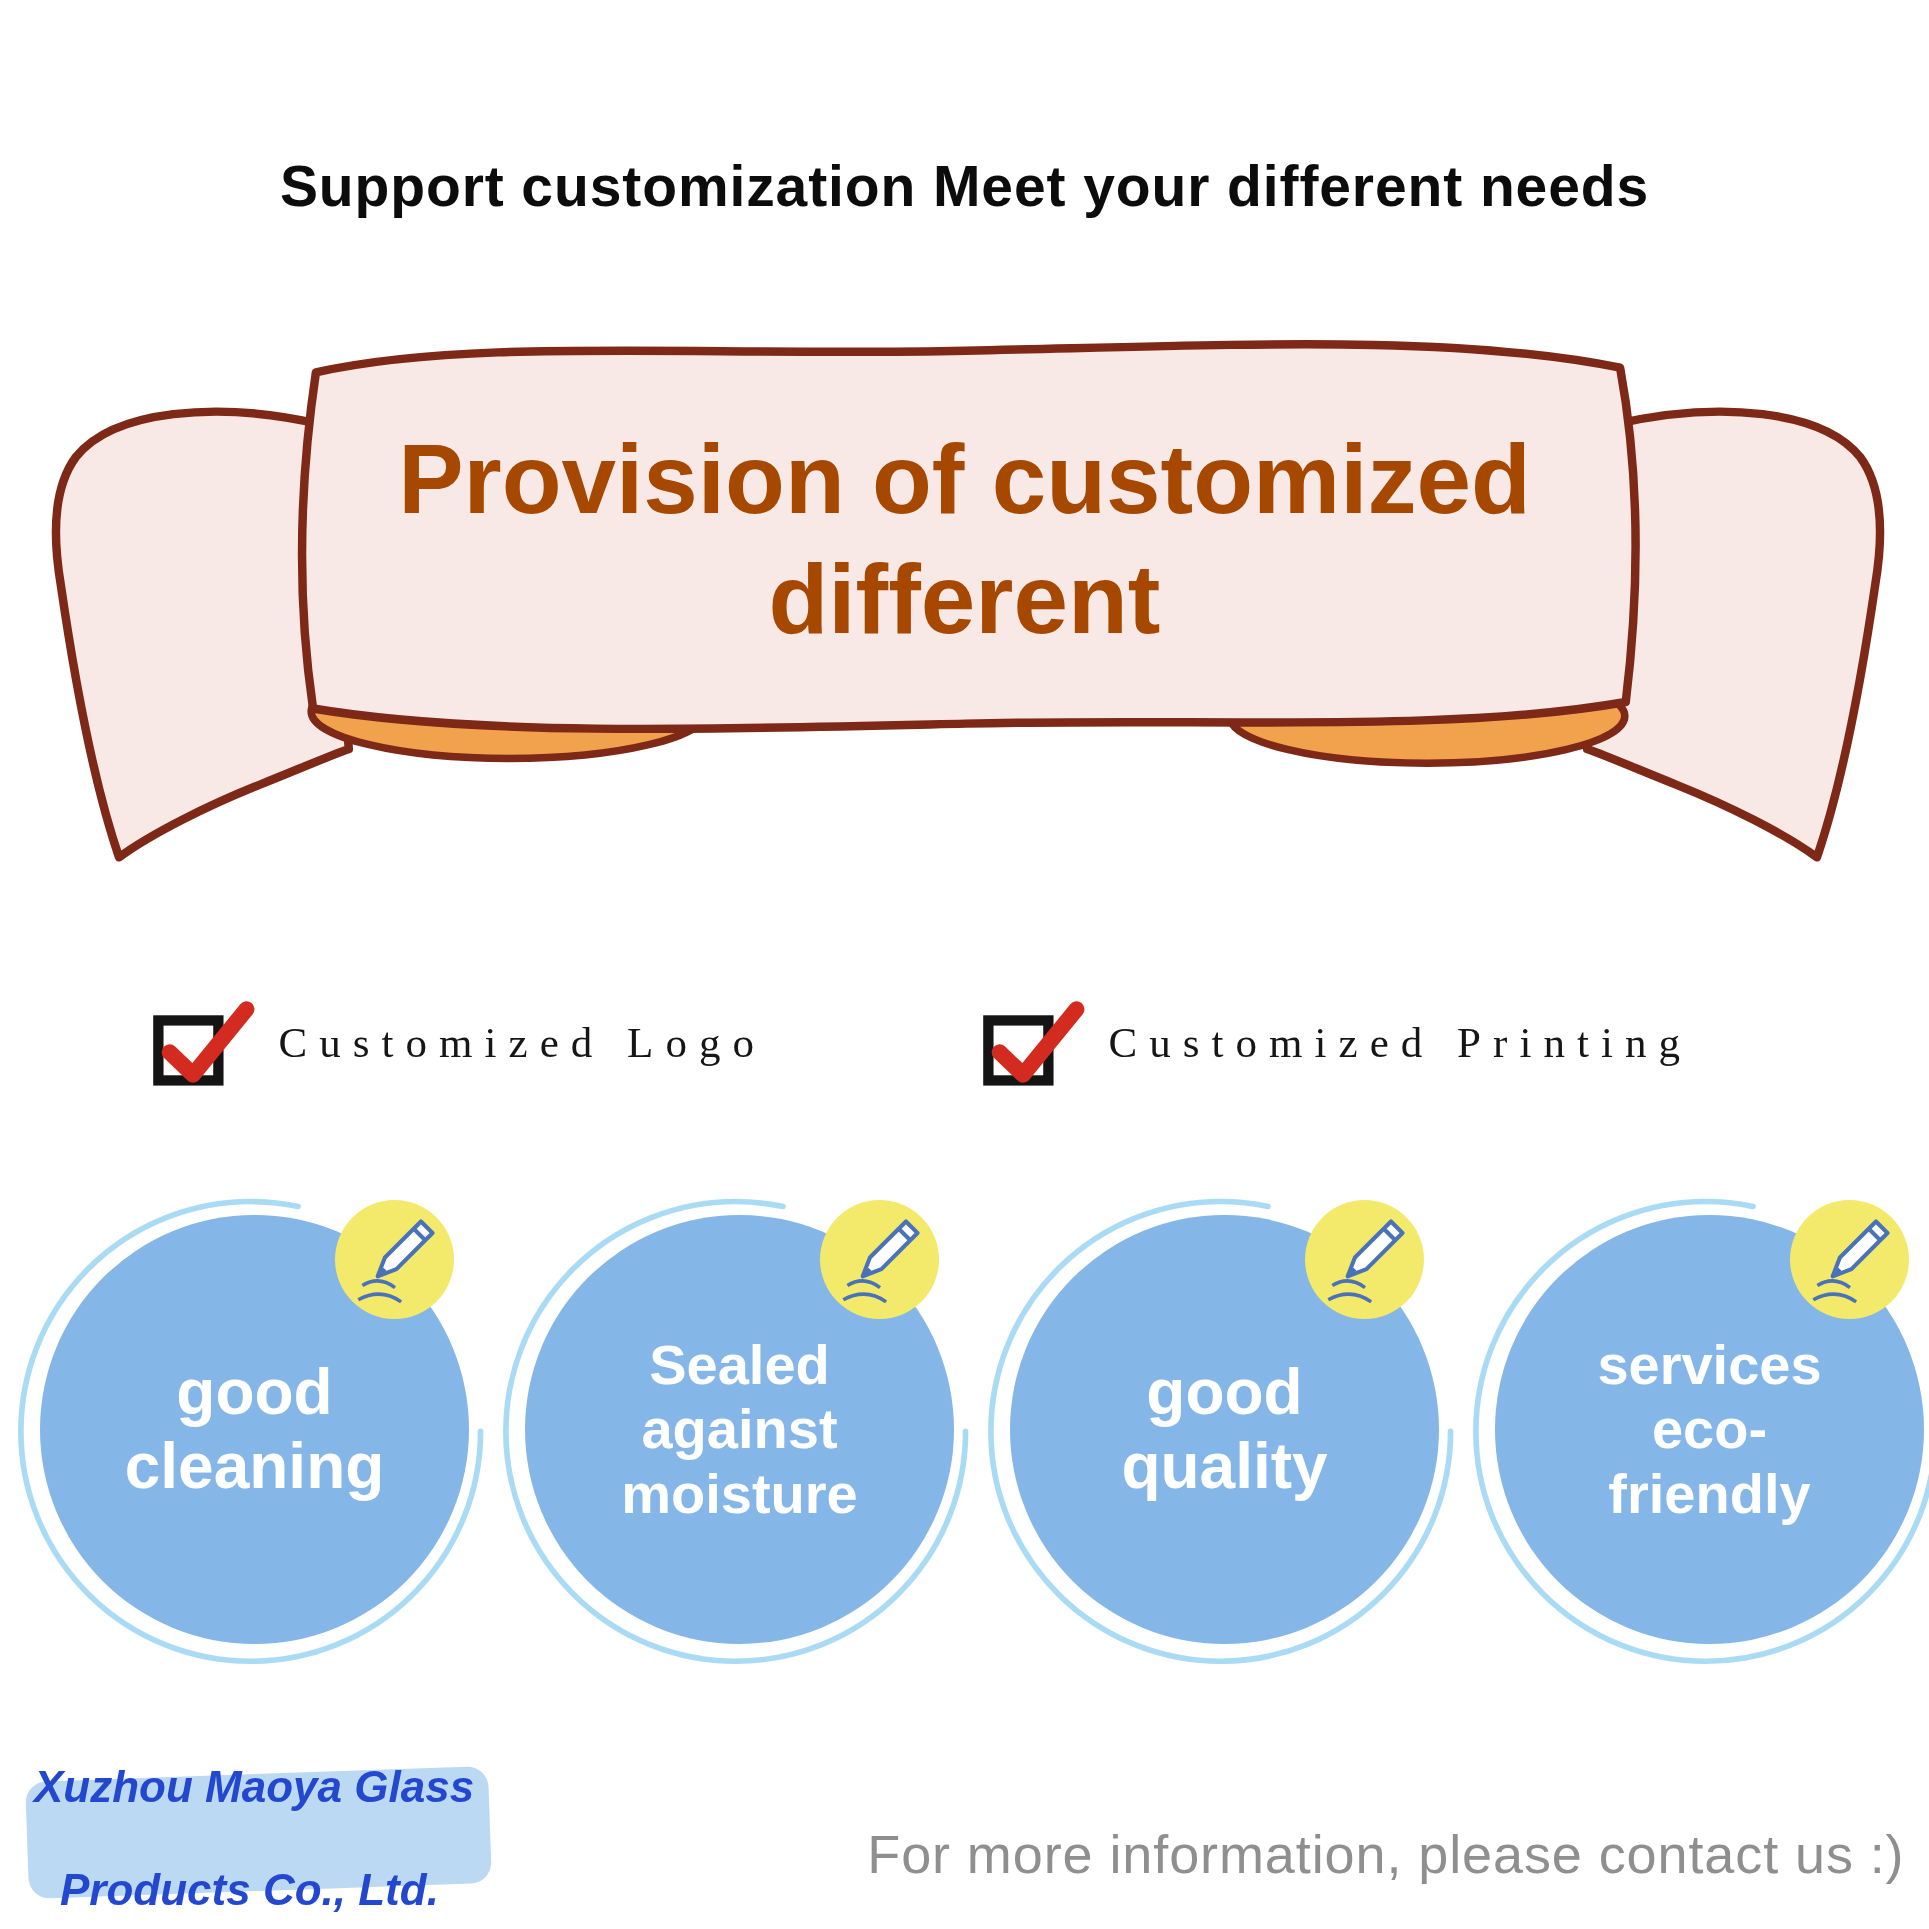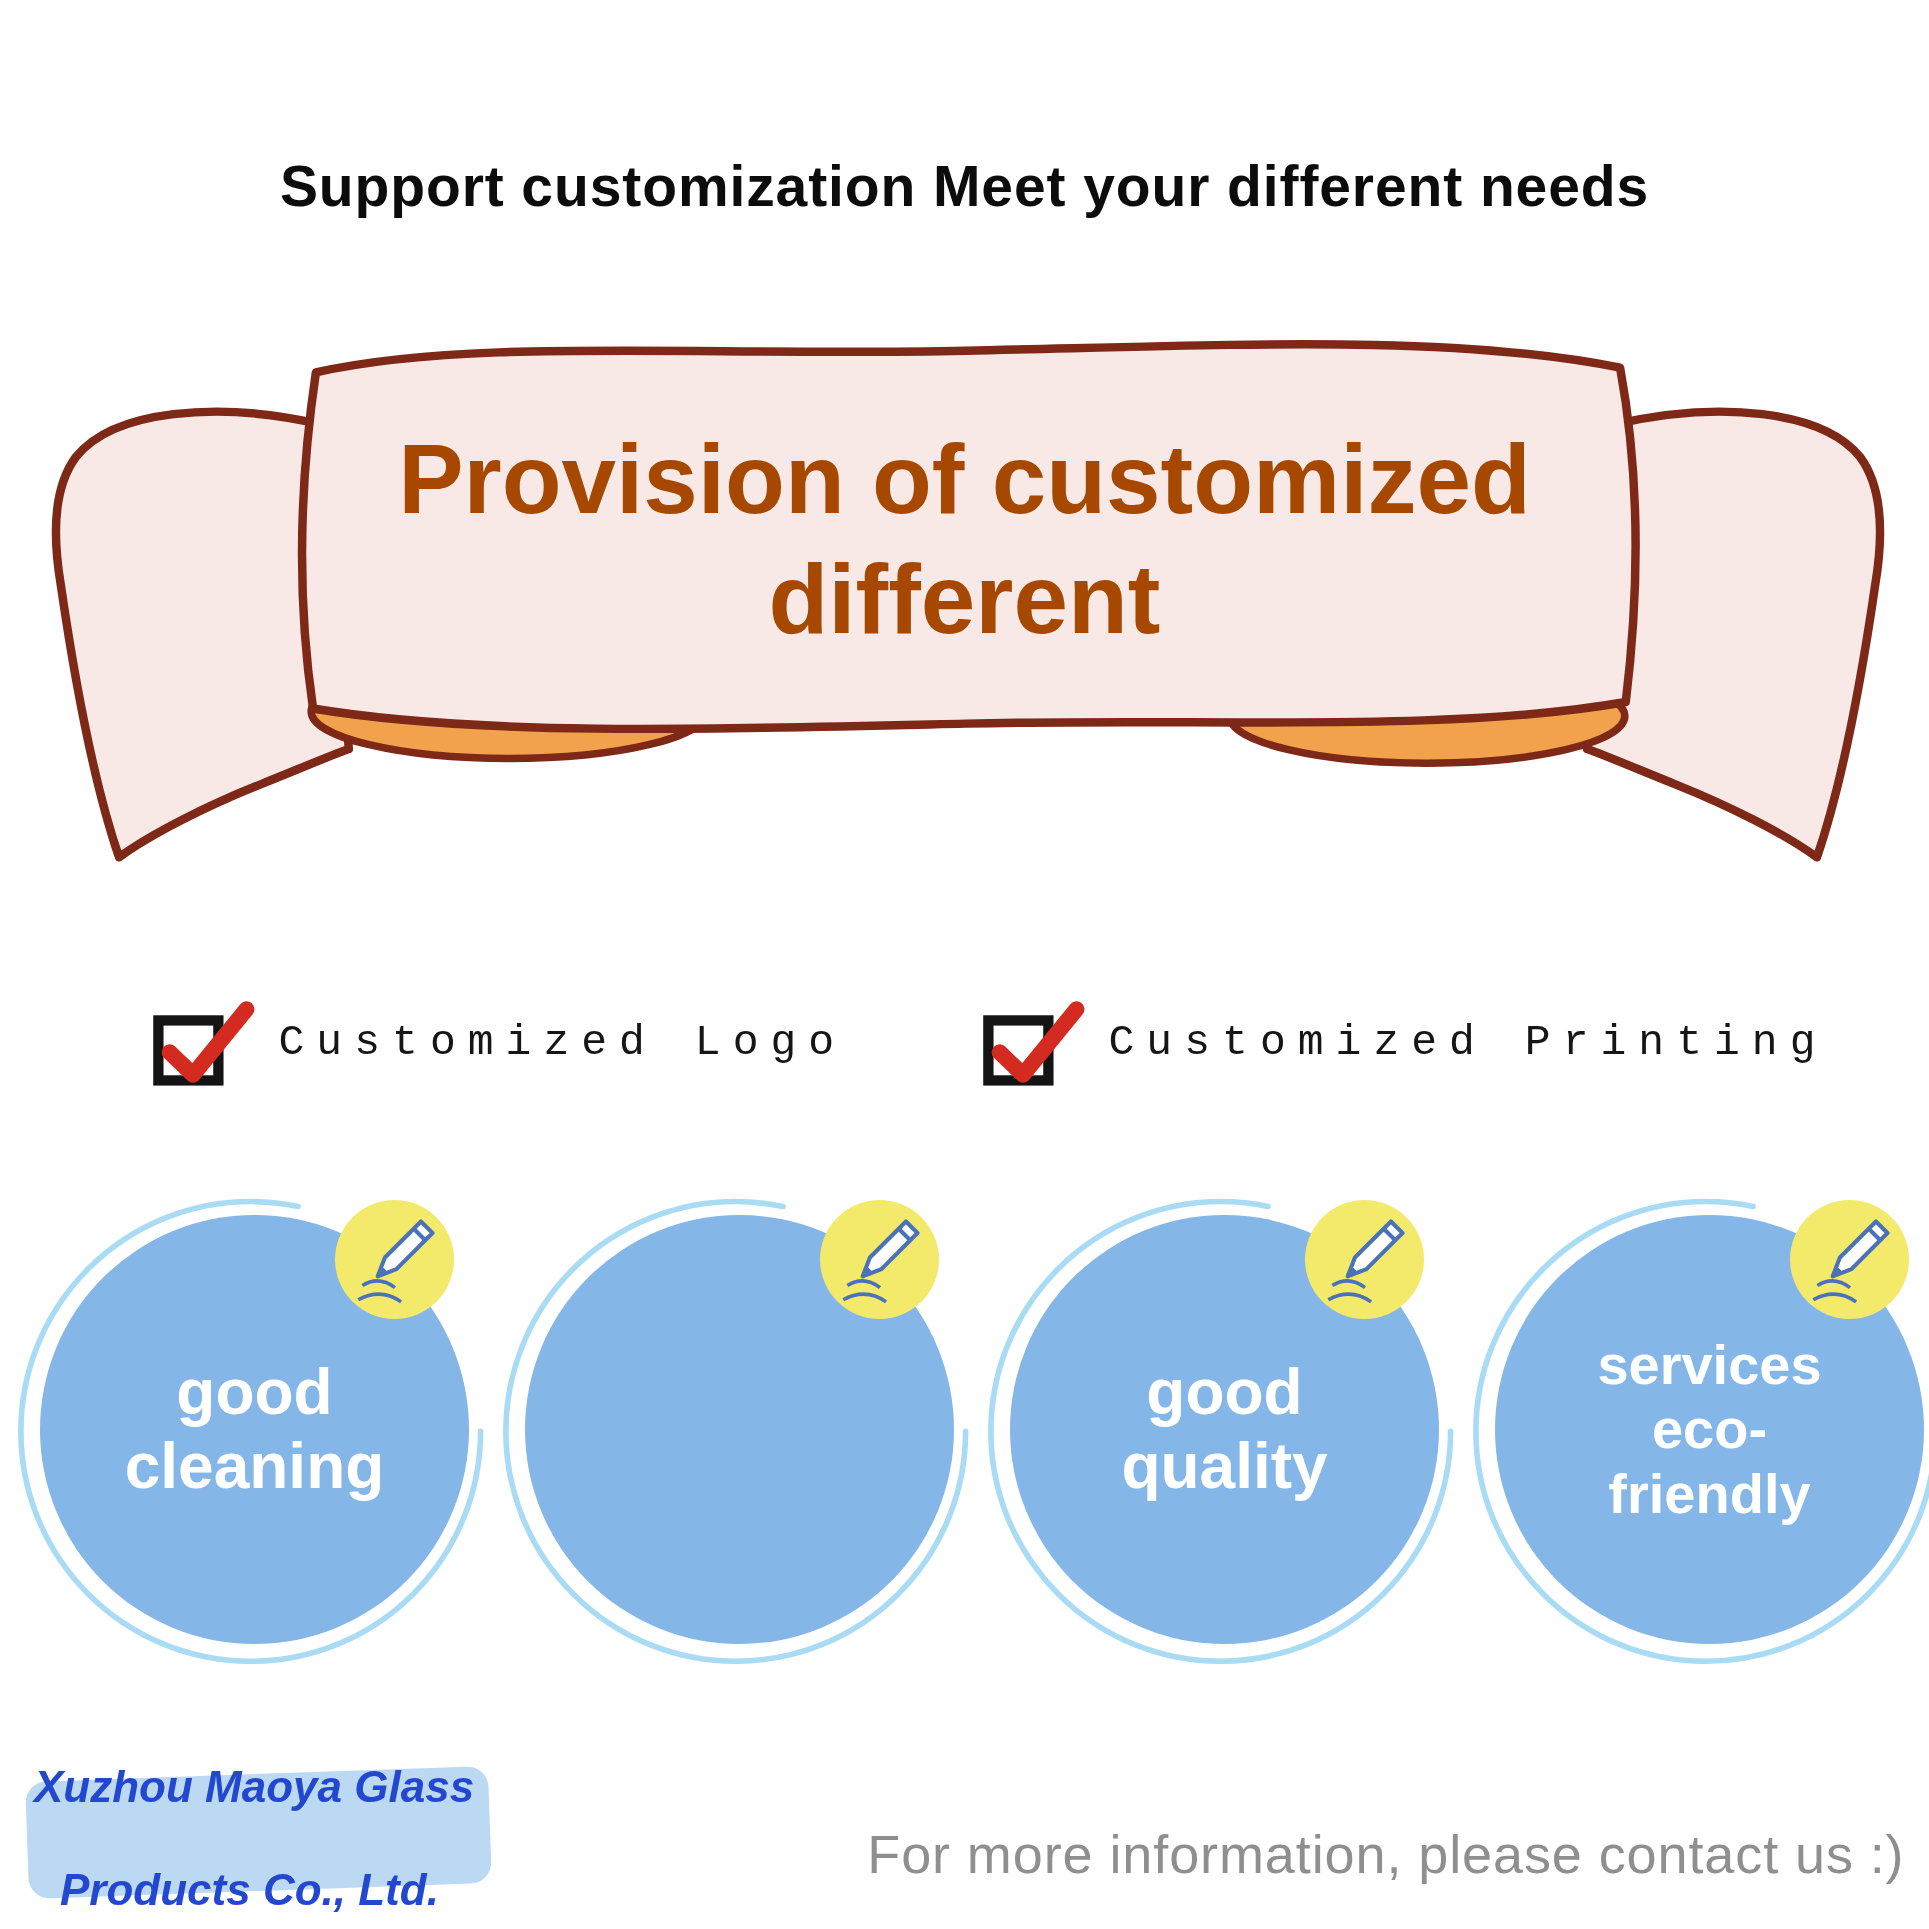--- a/index.html
+++ b/index.html
@@ -15,21 +15,21 @@
   .banner-text{
     position:absolute;left:0;top:420px;width:100%;text-align:center;
     font-size:98px;line-height:1.22;font-weight:800;
     color:var(--banner-text,#a64800);white-space:pre-line;
   }
   .check-group{position:absolute;top:994px;display:flex;align-items:center;gap:24.5px;}
   .cg-1{left:149px;}
   .cg-2{left:979px;}
   .check-icon{width:105px;height:96px;overflow:visible;flex:0 0 auto;}
   .check-label{
-    font-family:Liberation Mono, monospace;
+    font-family:Liberation Serif, serif;
     font-size:43px;letter-spacing:0.28em;color:#161616;white-space:nowrap;
   }
   .feature{position:absolute;top:1194px;width:471px;height:471px;}
   .f-1{left:19px;} .f-2{left:504px;} .f-3{left:989px;} .f-4{left:1474px;}
   .arc{position:absolute;left:0;top:0;width:471px;height:471px;overflow:visible;}
   .bubble{
     position:absolute;left:21px;top:21px;width:429px;height:429px;border-radius:50%;
     background:var(--circle-fill,#85b6e8);
   }
   .label{
@@ -115,20 +115,23 @@
         <path d="M 14 90 Q 36 78 56 92" fill="none" stroke="#4a72b8" stroke-width="3.5"></path>
       </svg>
     </div>
   </div>
 
   <div class="feature f-2">
     <svg class="arc" viewBox="0 0 500 500" xmlns="http://www.w3.org/2000/svg">
       <circle cx="246" cy="252" r="244" fill="none" style="stroke:var(--arc-blue,#a9dcf4);" stroke-width="6" stroke-dasharray="1200 333" stroke-linecap="round"></circle>
     </svg>
     <div class="bubble"></div>
+    <div class="label">Sealed
+against
+moisture</div>
     <div class="badge">
       <svg viewBox="0 0 100 100" xmlns="http://www.w3.org/2000/svg">
         <g transform="rotate(45 50 50)" fill="none" stroke="#4a72b8" stroke-width="4" stroke-linejoin="round">
           <path d="M 42 6 L 58 6 L 58 56 L 50 74 L 42 56 Z" fill="#ffffff"></path>
           <path d="M 42 16 L 58 16"></path>
           <path d="M 50 74 L 50 64"></path>
         </g>
         <path d="M 18 76 Q 34 66 50 78" fill="none" stroke="#4a72b8" stroke-width="3.5"></path>
         <path d="M 14 90 Q 36 78 56 92" fill="none" stroke="#4a72b8" stroke-width="3.5"></path>
       </svg>

